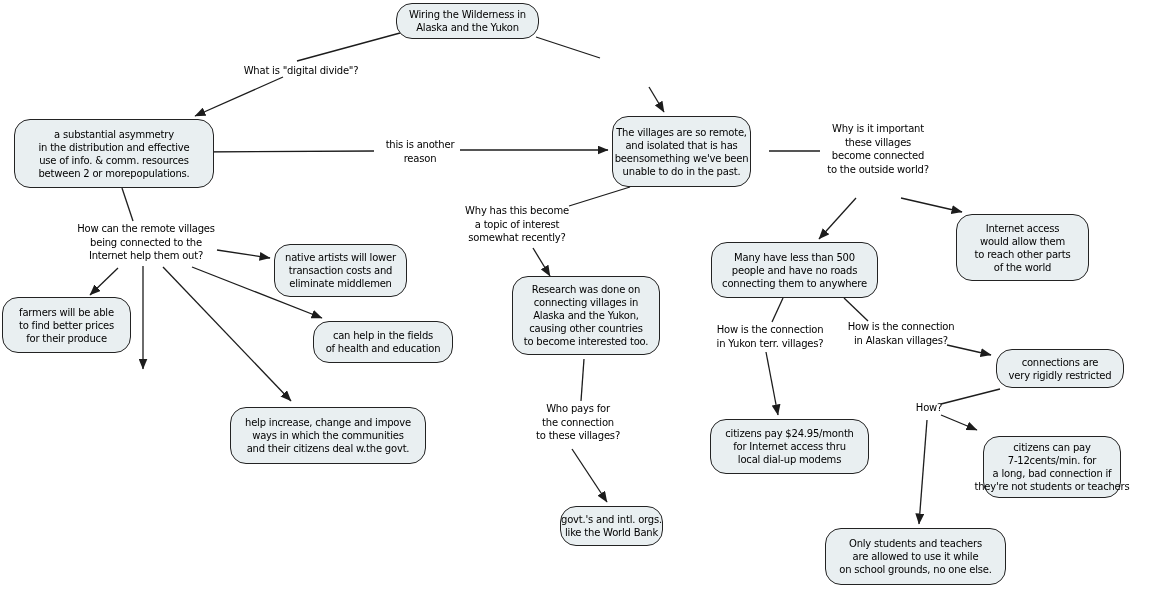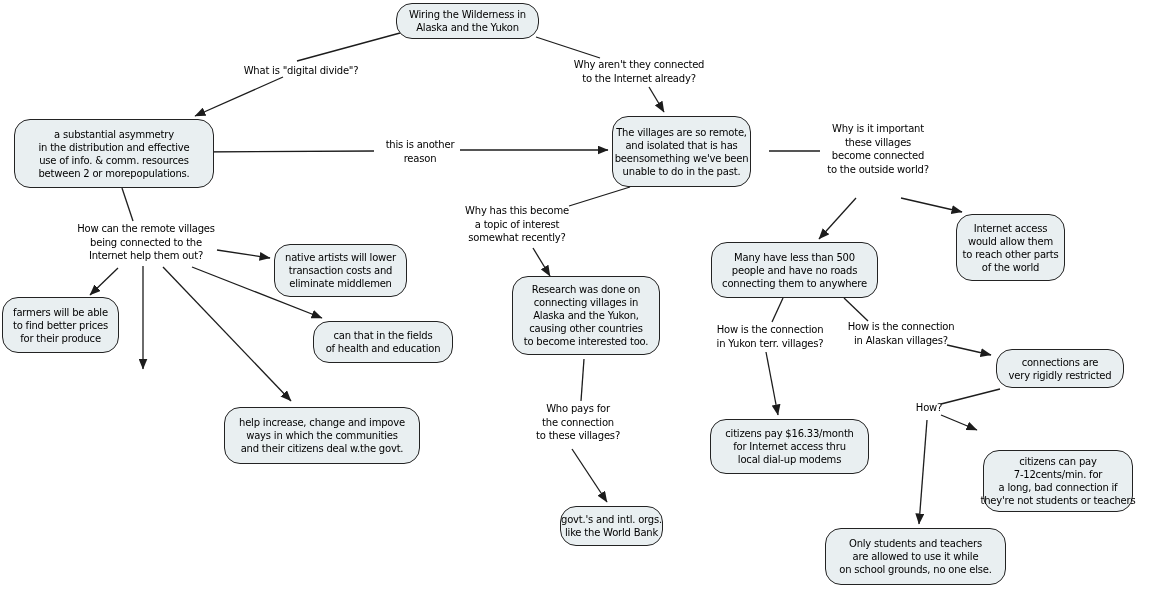--- a/index.html
+++ b/index.html
@@ -77,74 +77,72 @@
   <div class="cnode" style="left:14px;top:119px;width:200px;min-height:69px">a substantial asymmetry
 in the distribution and effective
 use of info. &amp; comm. resources
 between 2 or morepopulations.</div>
 
   <div class="cnode" style="left:612px;top:116px;width:139px;min-height:71px">The villages are so remote,
 and isolated that is has
 beensomething we've been
 unable to do in the past.</div>
 
-  <div class="cnode" style="left:956px;top:214px;width:109px;min-height:67px">Internet access
+  <div class="cnode" style="left:956px;top:214px;width:133px;min-height:67px">Internet access
 would allow them
 to reach other parts
 of the world</div>
 
   <div class="cnode" style="left:711px;top:242px;width:167px;min-height:56px">Many have less than 500
 people and have no roads
 connecting them to anywhere</div>
 
   <div class="cnode" style="left:274px;top:244px;width:133px;min-height:53px">native artists will lower
 transaction costs and
 eliminate middlemen</div>
 
-  <div class="cnode" style="left:2px;top:297px;width:117px;min-height:56px">farmers will be able
+  <div class="cnode" style="left:2px;top:297px;width:129px;min-height:56px">farmers will be able
 to find better prices
 for their produce</div>
 
-  <div class="cnode" style="left:313px;top:321px;width:140px;min-height:42px">can that in the fields
+  <div class="cnode" style="left:313px;top:321px;width:140px;min-height:42px">can help in the fields
 of health and education</div>
 
 
-  <div class="cnode" style="left:224px;top:407px;width:196px;min-height:57px">help increase, change and impove
+  <div class="cnode" style="left:230px;top:407px;width:196px;min-height:57px">help increase, change and impove
 ways in which the communities
 and their citizens deal w.the govt.</div>
 
   <div class="cnode" style="left:512px;top:276px;width:148px;min-height:79px">Research was done on
 connecting villages in
 Alaska and the Yukon,
 causing other countries
 to become interested too.</div>
 
   <div class="cnode" style="left:560px;top:506px;width:103px;min-height:40px">govt.'s and intl. orgs.
 like the World Bank</div>
 
-  <div class="cnode" style="left:710px;top:419px;width:159px;min-height:55px">citizens pay $16.33/month
+  <div class="cnode" style="left:710px;top:419px;width:159px;min-height:55px">citizens pay $24.95/month
 for Internet access thru
 local dial-up modems</div>
 
   <div class="cnode" style="left:996px;top:349px;width:128px;min-height:39px">connections are
 very rigidly restricted</div>
 
-  <div class="cnode" style="left:983px;top:450px;width:150px;min-height:60px">citizens can pay
+  <div class="cnode" style="left:983px;top:436px;width:138px;min-height:60px">citizens can pay
 7-12cents/min. for
 a long, bad connection if
 they're not students or teachers</div>
 
   <div class="cnode" style="left:825px;top:528px;width:181px;min-height:57px">Only students and teachers
 are allowed to use it while
 on school grounds, no one else.</div>
 
   <div class="clabel" style="left:238px;top:64px;width:126px">What is "digital divide"?</div>
 
-  <div class="clabel" style="left:558px;top:58px;width:162px">Why aren't they connected
-to the Internet already?</div>
 
   <div class="clabel" style="left:372px;top:138px;width:96px">this is another
 reason</div>
 
   <div class="clabel" style="left:800px;top:122px;width:156px">Why is it important
 these villages
 become connected
 to the outside world?</div>
 
   <div class="clabel" style="left:48px;top:222px;width:196px">How can the remote villages

